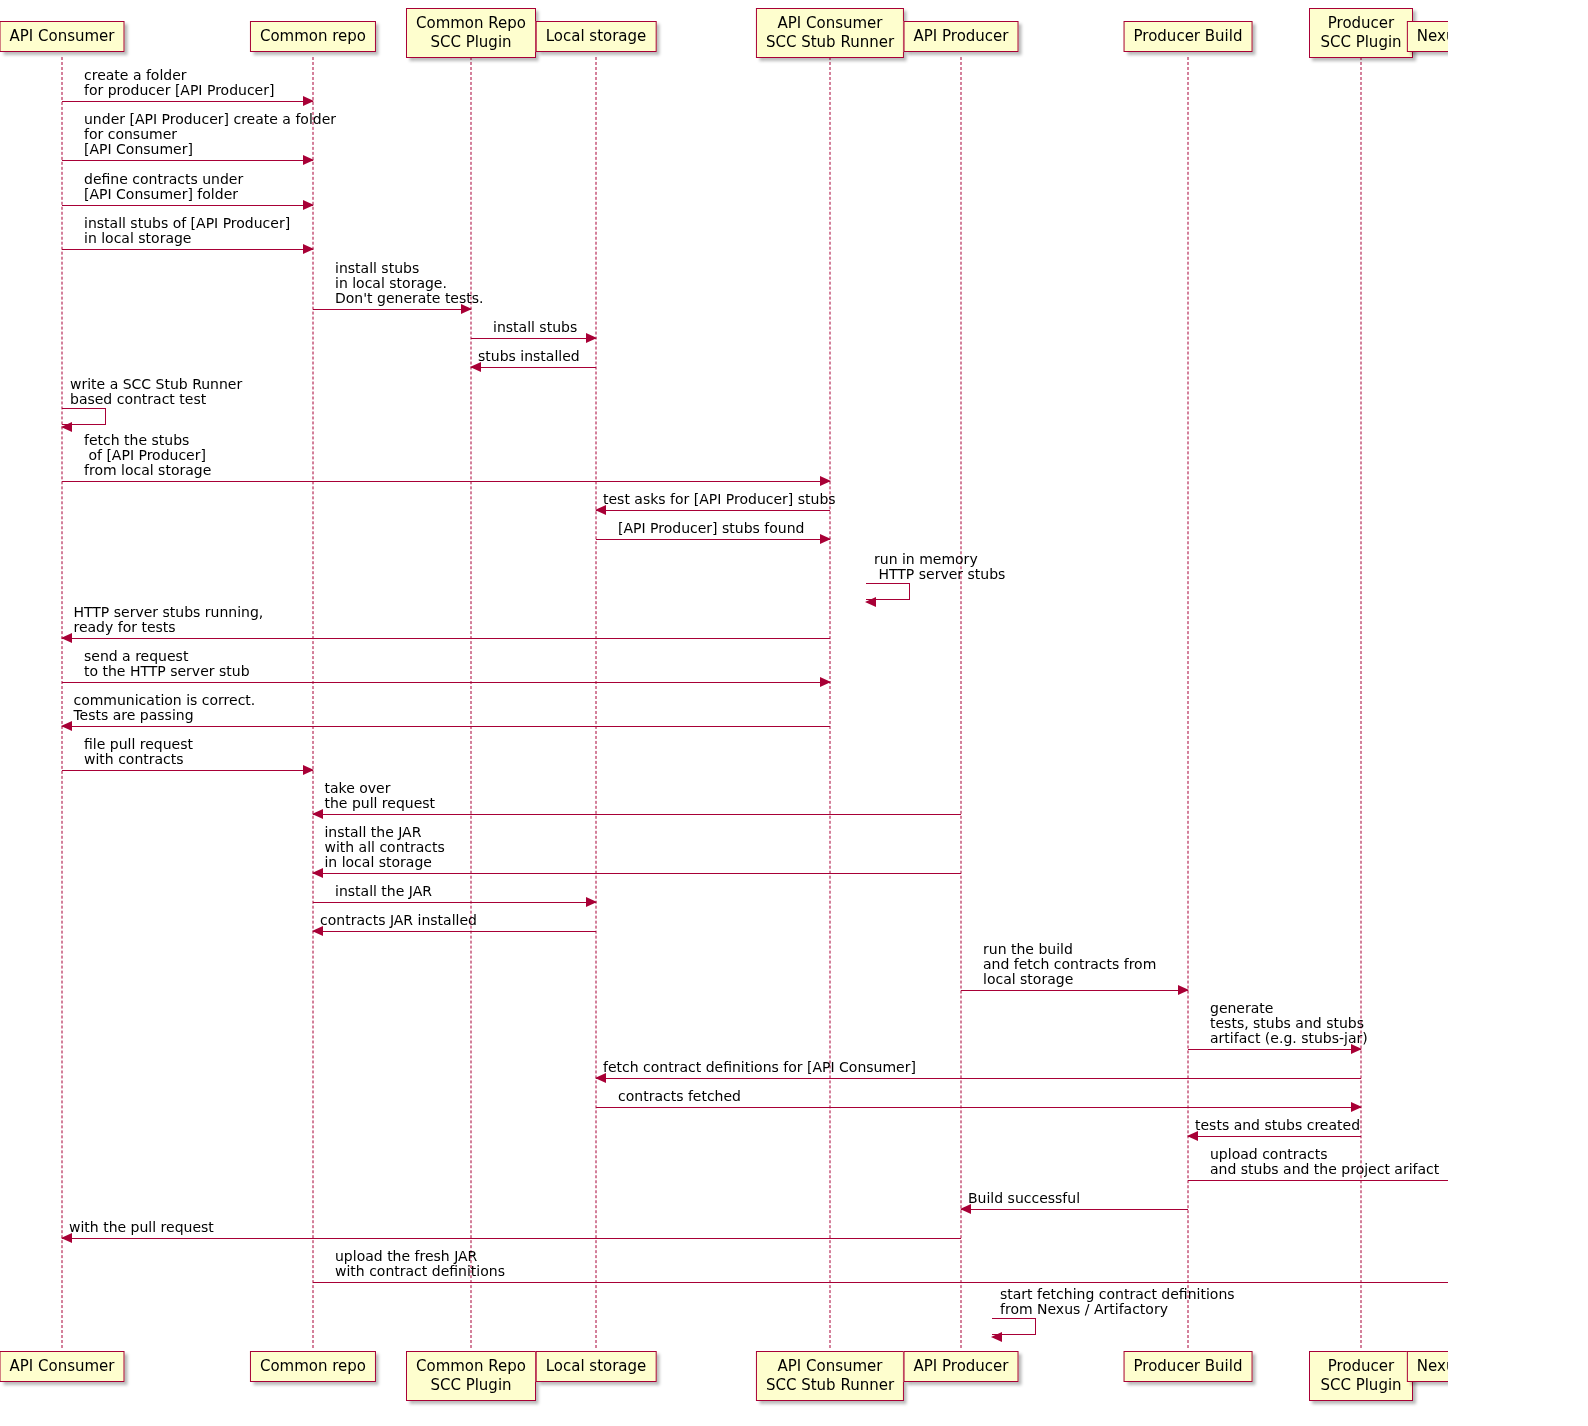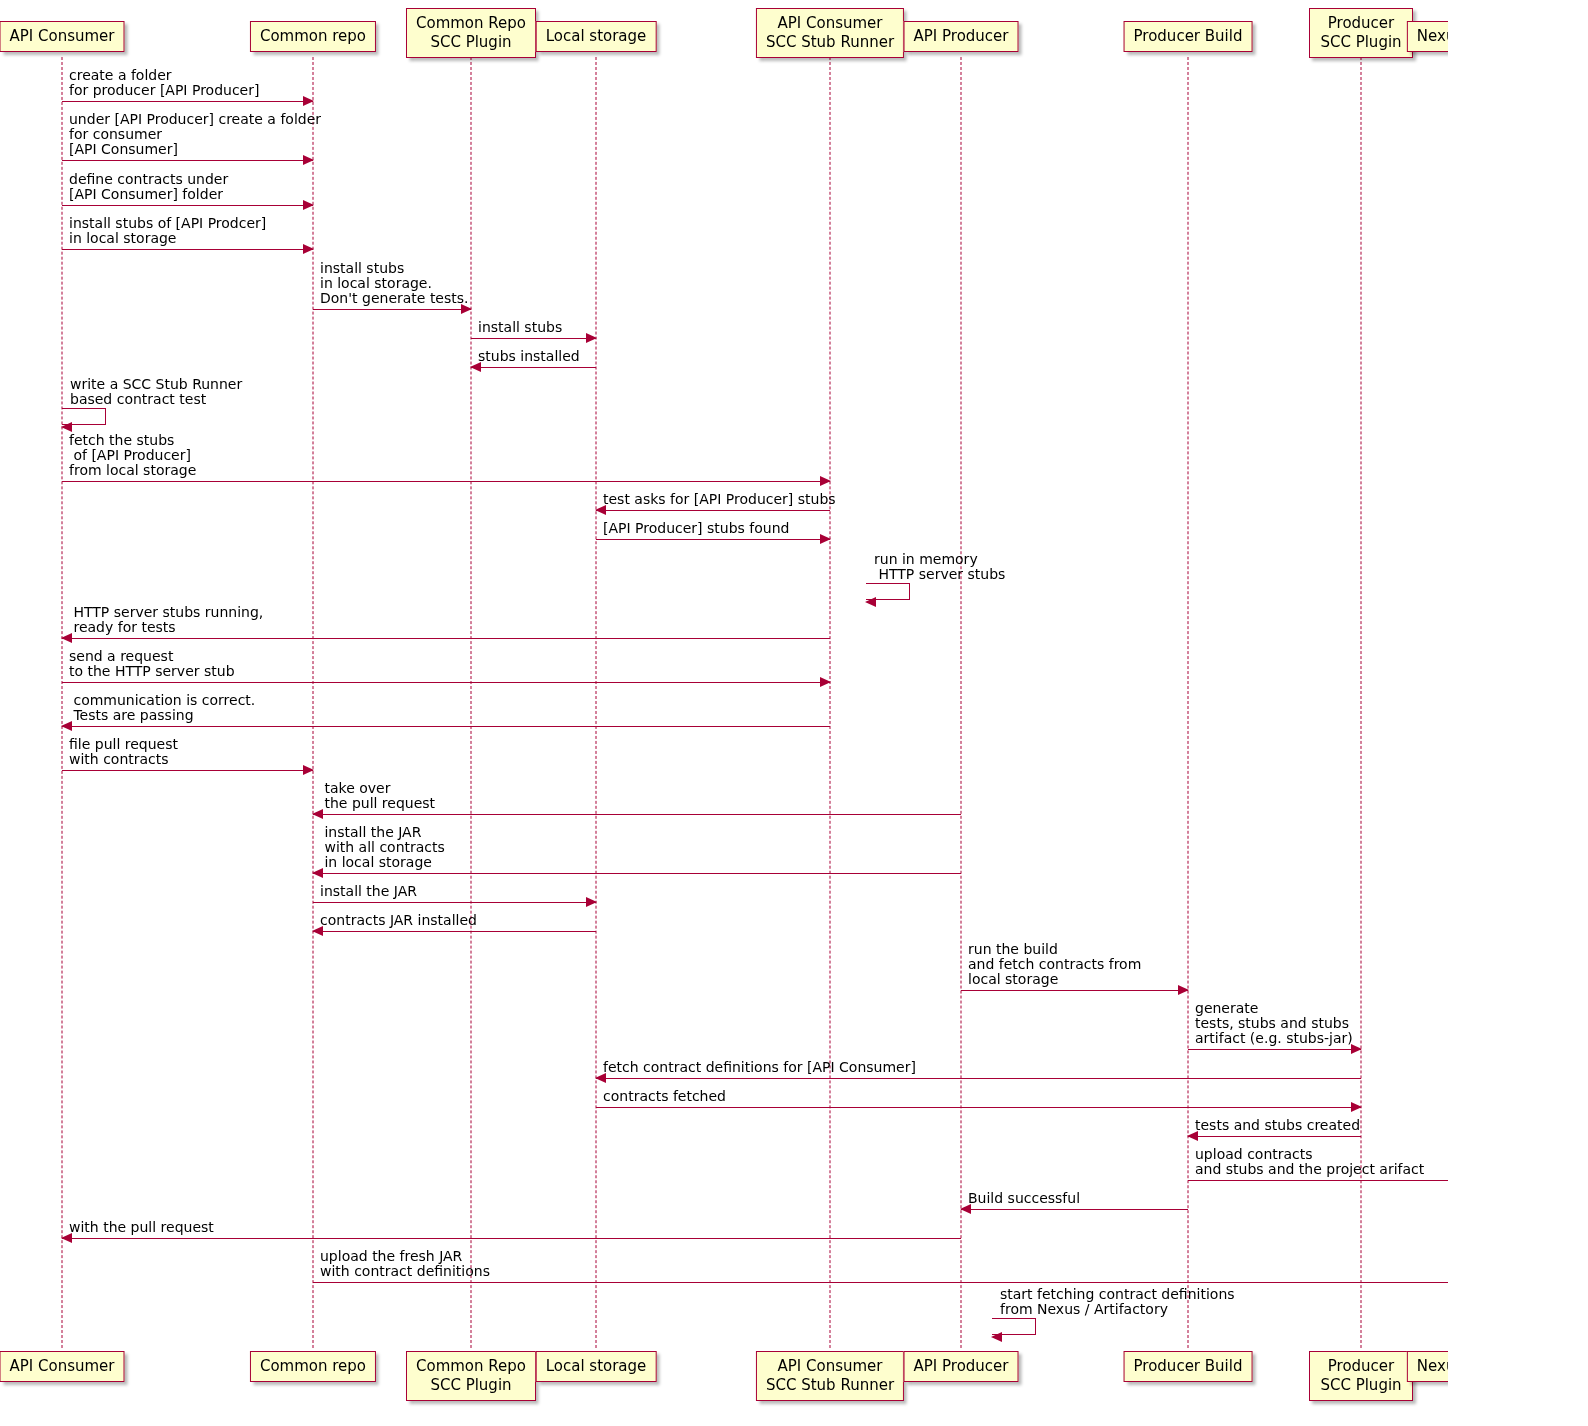--- a/index.html
+++ b/index.html
@@ -45,21 +45,21 @@
   .msg.left  .head{left:-1px; border-right:11px solid #A80036;}
 
   .msg .label{
     position:absolute;
     bottom:3px;
     font-size:14px;
     line-height:15px;
     color:#000000;
     white-space:pre;
   }
-  .msg.right .label{left:7px;margin-top:32px;}
+  .msg.right .label{left:22px;margin-top:32px;}
   .msg.left  .label{left:7px;}
 
   
   .selfmsg{position:absolute;}
   .selfmsg .box{
     position:absolute;left:0;top:0;
     width:44px;height:17px;
     box-sizing:border-box;
     border:1.5px solid #A80036;
     border-left:none;
@@ -132,21 +132,21 @@
     </div>
     <div class="msg right" style="left: 62px; width: 251px; top: 205px;">
       <div class="line"></div>
       <div class="head"></div>
       <div class="label">define contracts under
 [API Consumer] folder</div>
     </div>
     <div class="msg right" style="left: 62px; width: 251px; top: 249px;">
       <div class="line"></div>
       <div class="head"></div>
-      <div class="label">install stubs of [API Prodcer]
+      <div class="label">install stubs of [API Producer]
 in local storage</div>
     </div>
     <div class="msg right" style="left: 313px; width: 158px; top: 309px;">
       <div class="line"></div>
       <div class="head"></div>
       <div class="label">install stubs
 in local storage.
 Don't generate tests.</div>
     </div>
     <div class="msg right" style="left: 471px; width: 125px; top: 338px;">

